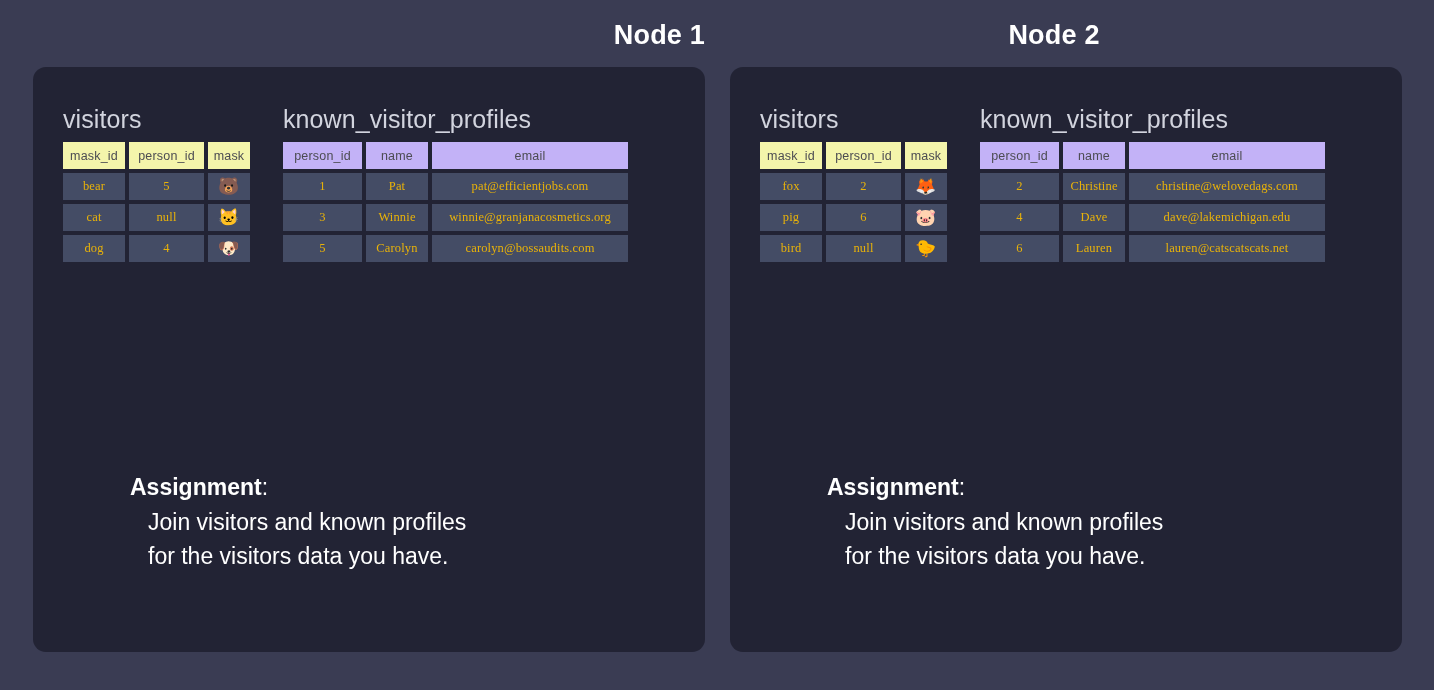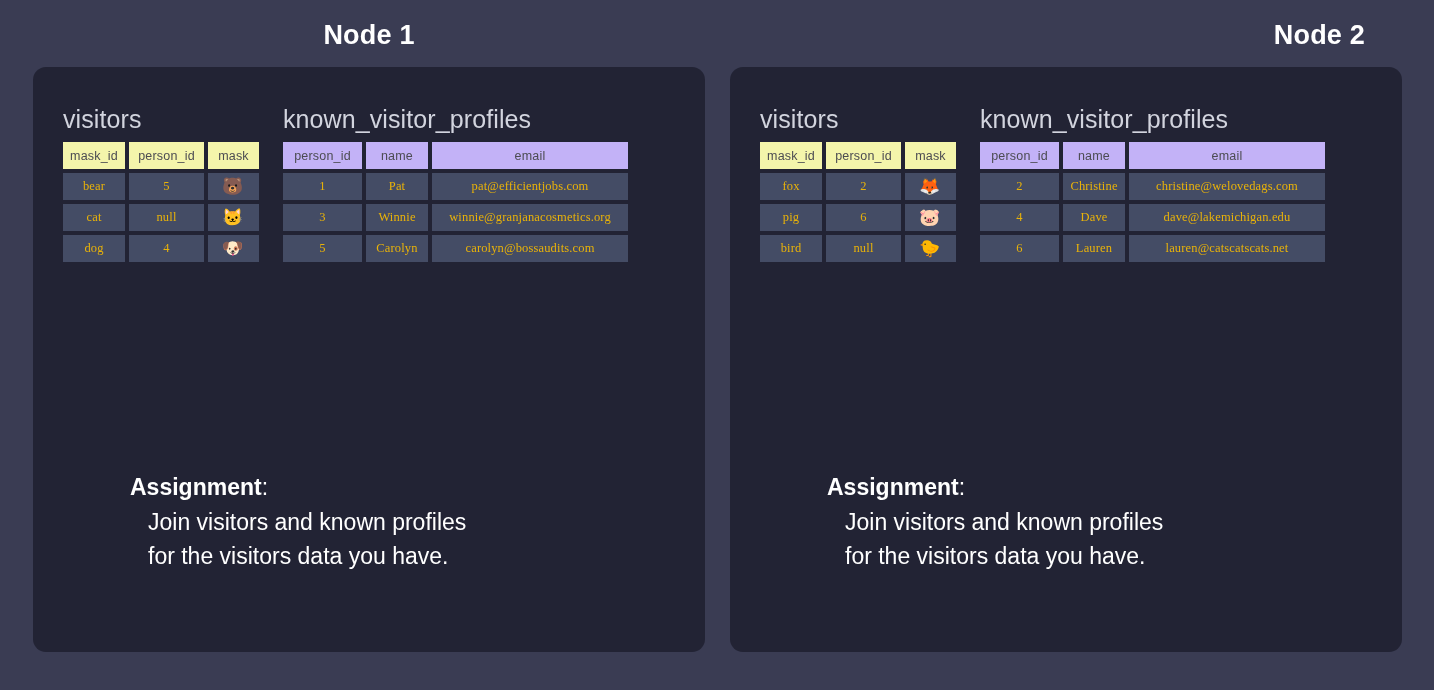--- a/index.html
+++ b/index.html
@@ -24,22 +24,22 @@
   .node-title {
     position: absolute;
     top: 20px;
     font-size: 27px;
     font-weight: bold;
     color: #ffffff;
     text-align: center;
     letter-spacing: 0.2px;
     white-space: nowrap;
   }
-  #node1-title { left: 33px;  width: 672px; }
-  #node2-title { left: 693px; width: 672px; text-align: right; }
+  #node1-title { left: 33px;  width: 672px; text-align: right; }
+  #node2-title { left: 718px; width: 672px; }
 
   
   .panel {
     position: absolute;
     top: 67px;
     height: 585px;
     background: #222334;
     border-radius: 13px;
   }
   #node1-panel { left: 33px;  width: 672px; }
@@ -89,21 +89,21 @@
     font-family: Liberation Serif, serif;
   }
   .cell.emoji {
     font-size: 17px;
     line-height: 1;
   }
 
   
   .col-maskid   { width: 62px; }
   .col-personid { width: 75px; }
-  .col-mask     { width: 51px; }
+  .col-mask     { width: 42px; }
   
   .col-kpid   { width: 79px; }
   .col-kname  { width: 62px; }
   .col-kemail { width: 196px; }
 
   
   .assignment {
     position: absolute;
     font-size: 23px;
     color: #ffffff;

